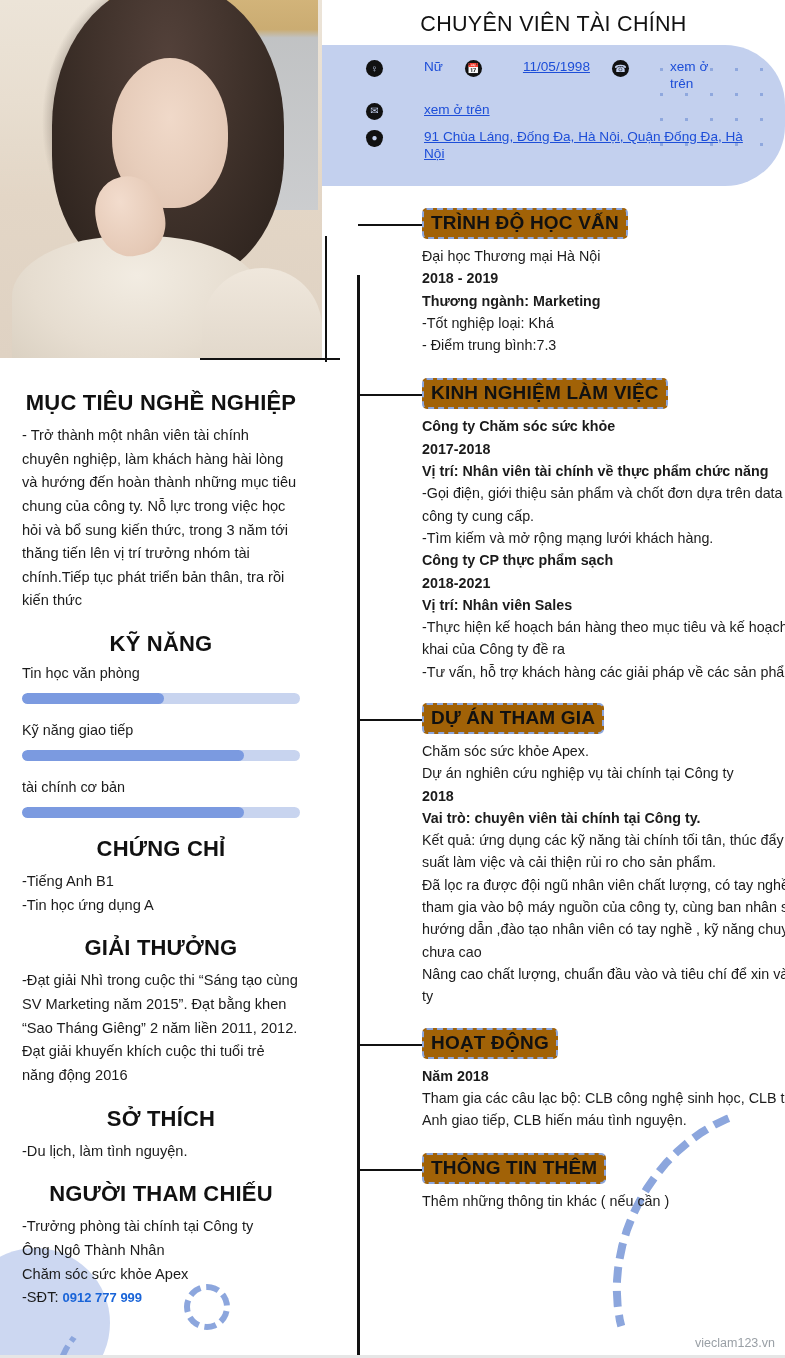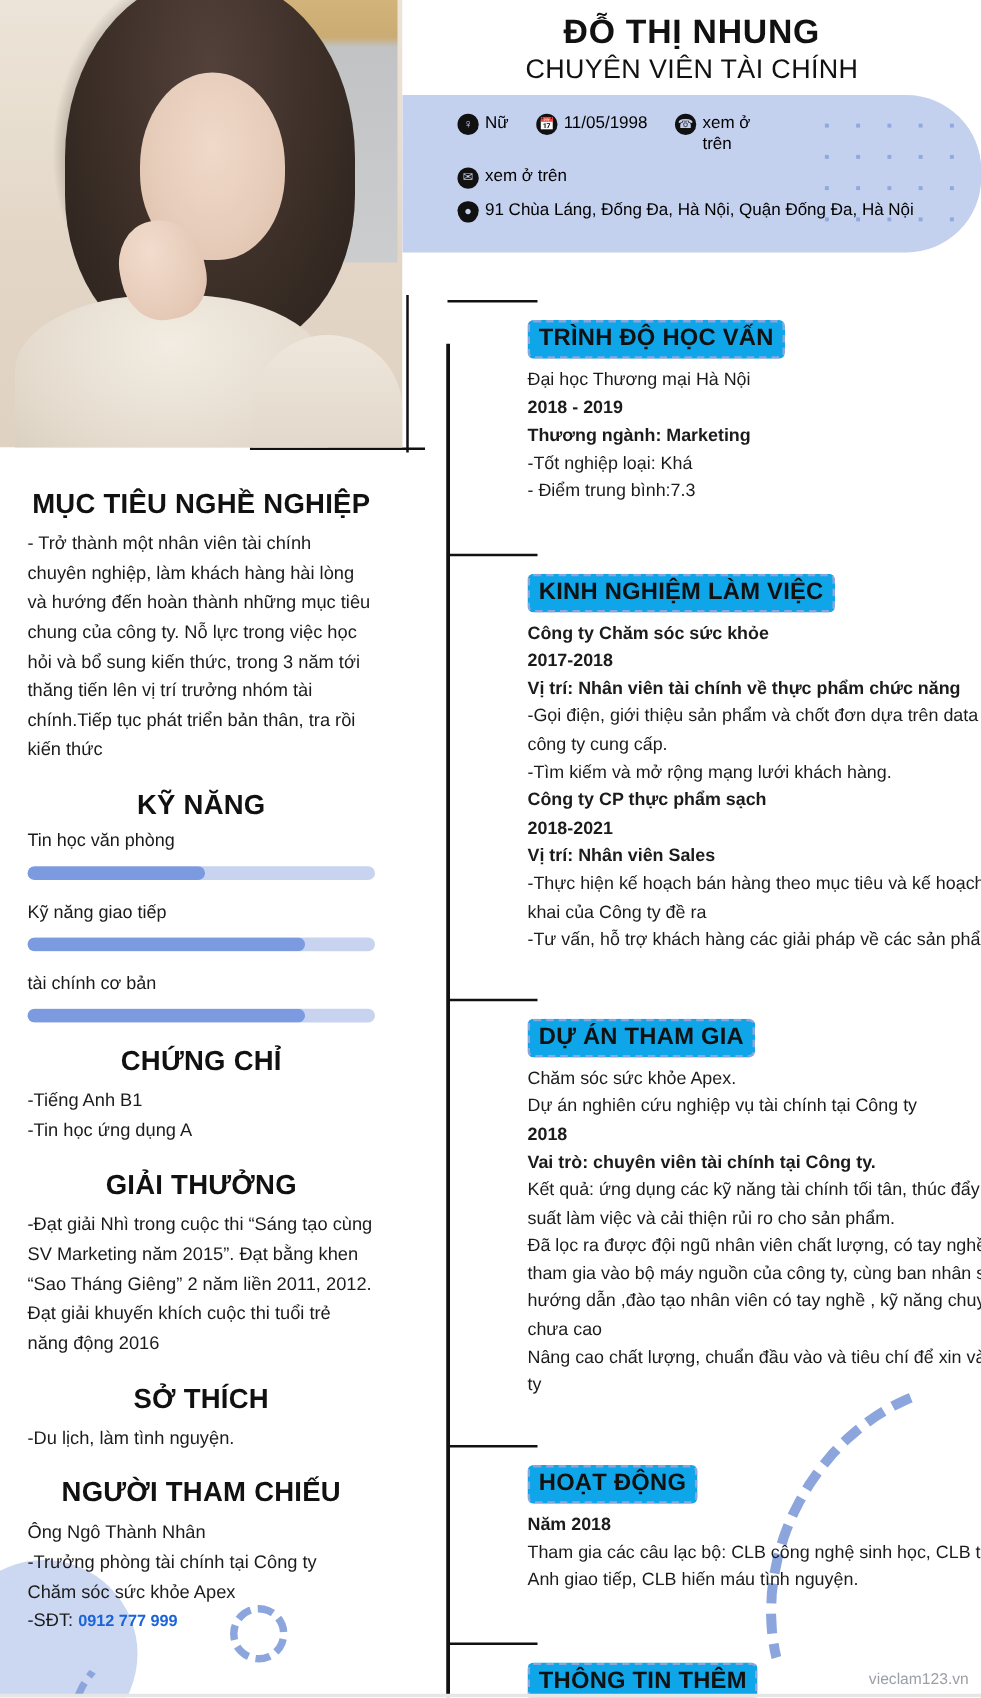--- a/index.html
+++ b/index.html
@@ -223,45 +223,44 @@
     border-radius: 50%;
     background: #111;
     color: #c3d0ee;
     display: inline-flex;
     align-items: center; justify-content: center;
     font-size: 10px;
     line-height: 1;
     margin-top: 1px;
   }
   .cico.pin { border-radius: 50% 50% 50% 50%/45% 45% 60% 60%; }
-  .ctext { font-size: 13.6px; color: #000000; line-height: 1.25; max-width: 58px; }
-  .ctext.wide { max-width: none; }
+  .ctext { font-size: 13.6px; color: #1d4ed8; line-height: 1.25; max-width: 58px; margin-left: 36px; }
+  .ctext.wide { max-width: none; text-decoration: underline; }
 
   
   .tl { position: relative; }
   .tl-sec { position: relative; padding-left: 100px; margin-top: 18px; }
   .tl-connector {
     position: absolute;
     left: 36px; top: 16px;
     width: 72px; height: 2px;
     background: #111;
   }
   .sec-head {
     display: inline-block;
     border: 2px dashed #8ca6dd;
     border-radius: 5px;
     padding: 2px 7px 3px 7px;
     font-size: 19px;
     font-weight: bold;
     letter-spacing: .2px;
     color: #111;
-    background: #0ea5e9;
+    background: #a16207;
     position: relative;
     z-index: 3;
-    margin-top: 32px;
   }
   .sec-body {
     margin-top: 6px;
     font-size: 14.3px;
     line-height: 1.56;
     color: #1b1b1b;
     white-space: nowrap;
   }
   .sec-body .l { display: block; }
   .sec-body .b { font-weight: bold; }
@@ -333,39 +332,38 @@
       <div class="lc-text">-Tiếng Anh B1</div>
       <div class="lc-text">-Tin học ứng dụng A</div>
 
       <div class="lc-title">GIẢI THƯỞNG</div>
       <div class="lc-text">-Đạt giải Nhì trong cuộc thi “Sáng tạo cùng SV Marketing năm 2015”. Đạt bằng khen “Sao Tháng Giêng” 2 năm liền 2011, 2012. Đạt giải khuyến khích cuộc thi tuổi trẻ năng động 2016</div>
 
       <div class="lc-title">SỞ THÍCH</div>
       <div class="lc-text">-Du lịch, làm tình nguyện.</div>
 
       <div class="lc-title">NGƯỜI THAM CHIẾU</div>
+      <div class="lc-text">-Trưởng phòng tài chính tại Công ty</div>
       <div class="lc-text">Ông Ngô Thành Nhân</div>
-      <div class="lc-text">-Trưởng phòng tài chính tại Công ty</div>
       <div class="lc-text">Chăm sóc sức khỏe Apex</div>
       <div class="lc-text">
         <span>-SĐT:</span>
         <span class="phone-hl">0912 777 999</span>
       </div>
 
     </div>
   </div>
 
   <div class="divider-v1"></div>
   <div class="divider-h1"></div>
   <div class="divider-v2"></div>
 
   <div class="right-col">
 
     <div class="name-block">
-      <div class="full-name">ĐỖ THỊ NHUNG</div>
       <div class="job-title">CHUYÊN VIÊN TÀI CHÍNH</div>
     </div>
 
     <div class="contact-band">
       <div class="dotgrid"></div>
 
       <div class="crow">
         <div class="citem">
           <span class="cico">♀</span>
           <span class="ctext">Nữ</span>

